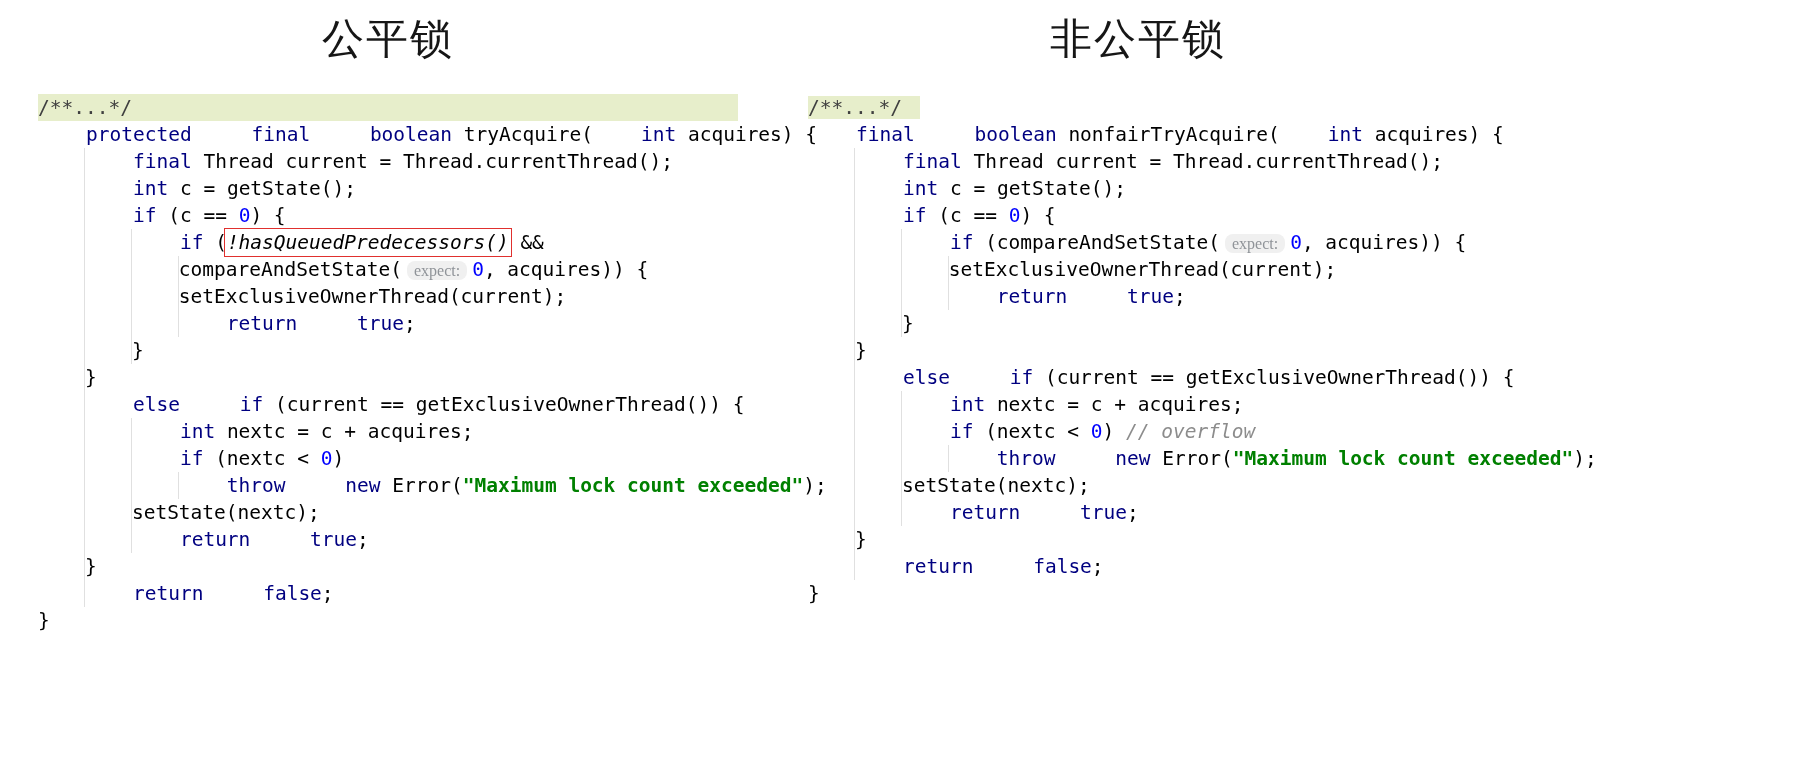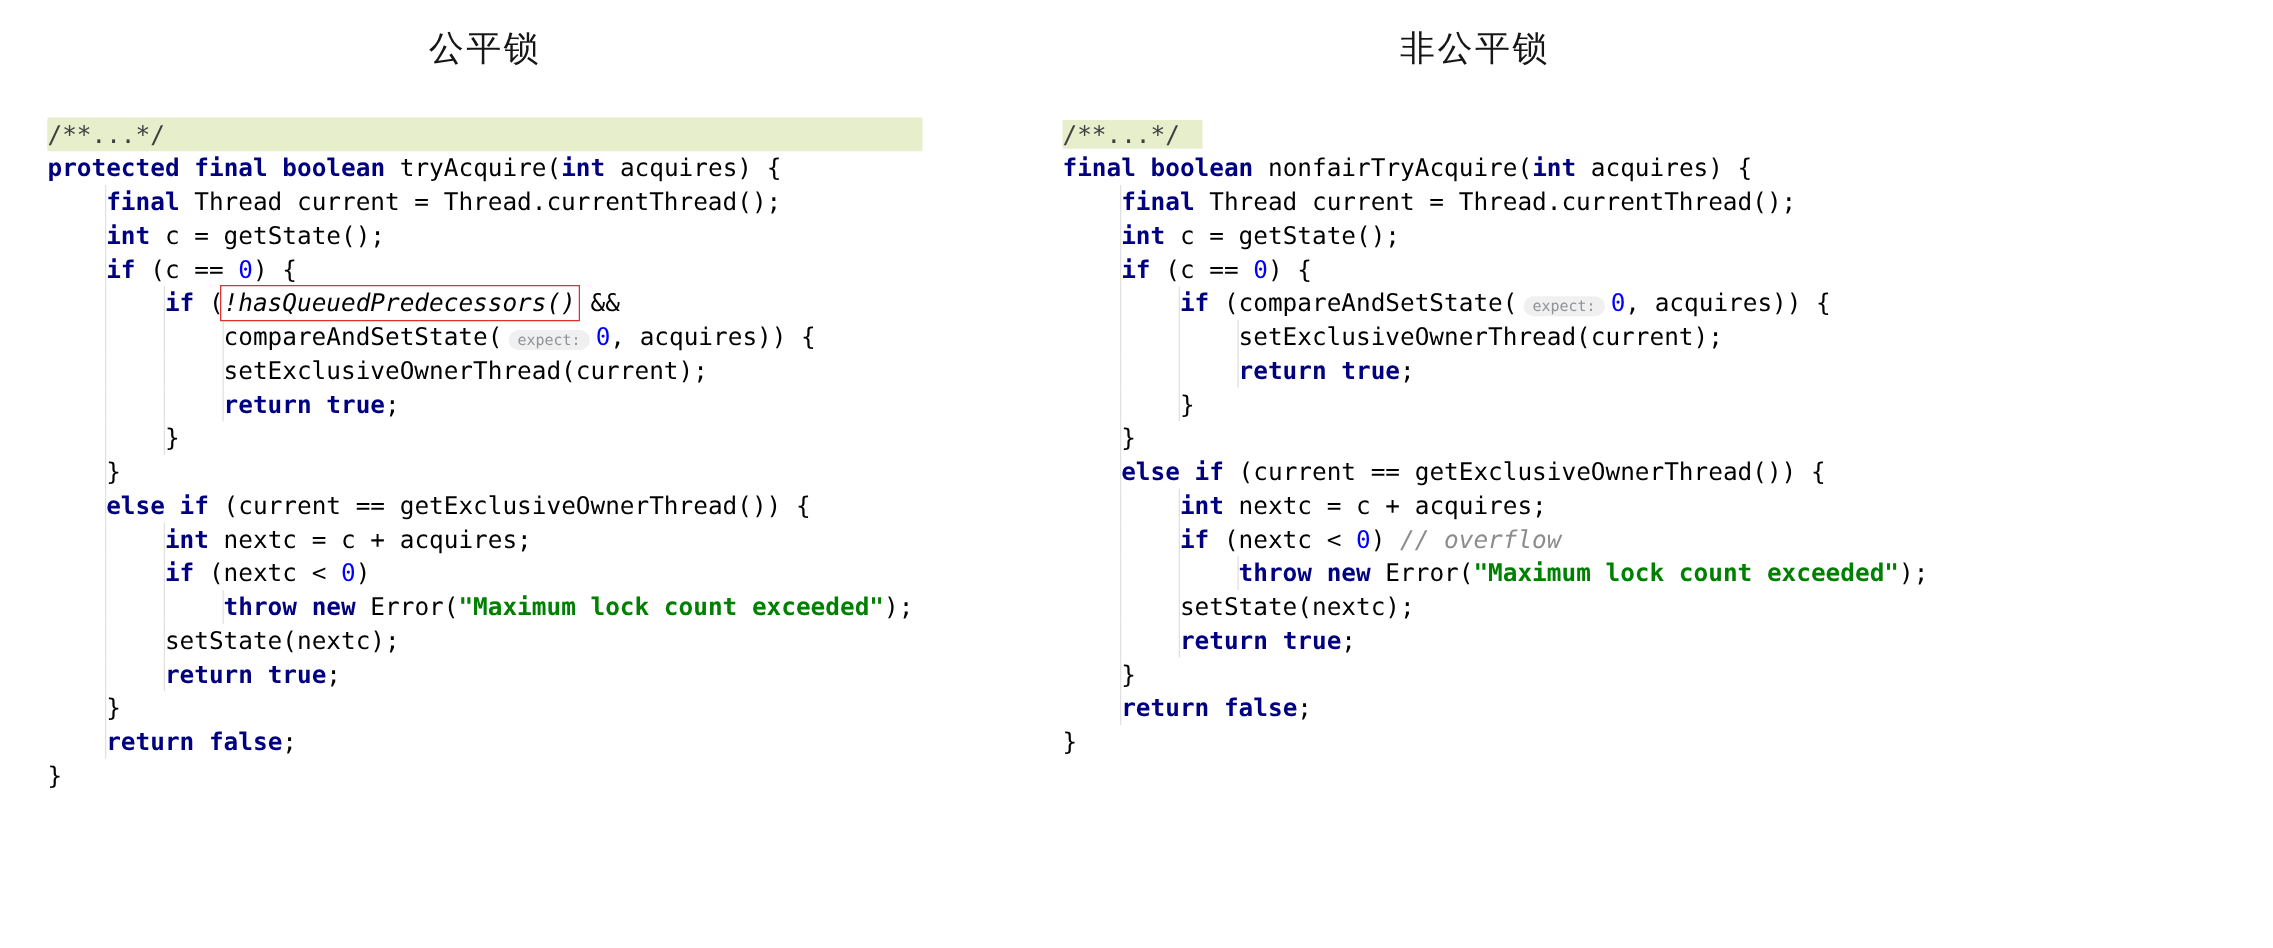--- a/index.html
+++ b/index.html
@@ -7,23 +7,23 @@
   body {
     width: 1818px;
     height: 758px;
     background: #ffffff;
     position: relative;
     overflow: hidden;
     font-family: "Liberation Sans", "DejaVu Sans", sans-serif;
   }
   .panel { position: absolute; top: 10px; }
   .panel-left  { left: 38px;  width: 700px; }
-  .panel-right { left: 850px; width: 660px; }
+  .panel-right { left: 808px; width: 660px; }
   .title {
-    font-size: 28px;
+    font-size: 42px;
     line-height: 50px;
     color: #161616;
     text-align: center;
     margin: 4px 0 30px 0;
     font-weight: 400;
     letter-spacing: 2px;
   }
   .code {
     font-family: "DejaVu Sans Mono", "Liberation Mono", monospace;
     font-size: 19.5px;
@@ -34,33 +34,34 @@
   .line { height: 27px; }
   .line-hl { background: var(--fold_bg); }
   .ind {
     display: inline-block;
     width: 4ch;
     height: 27px;
     vertical-align: top;
     border-right: 1px solid var(--guide);
   }
   .t-p { color: #000; }
-  .t-k { color: var(--keyword); font-weight: bold; }
+  .t-k { color: var(--keyword); font-weight: normal; margin-left: 48px; }
   .t-n { color: var(--number); }
   .t-s { color: var(--string); font-weight: bold; }
   .t-c { color: var(--comment); font-style: italic; margin-top: 16px; }
   .t-it { }
   .t-fold { background: var(--fold_bg); color: #3f3f3f; padding-right: 18px; }
   .t-hint {
     background: var(--hint_bg);
     color: var(--hint_text);
     border-radius: 8px;
     padding: 1px 7px;
     margin: 0 5px;
-    font-size: 12px;
+    font-size: 16px;
+    font-family: Liberation Serif, serif;
   }
   .t-box { outline: 1.5px solid var(--box_red); outline-offset: 2px; font-style: italic; }
 </style>
 </head>
 <body>
 
 <div class="panel panel-left">
   <div class="title">公平锁</div>
   <div class="code"><div class="line line-hl"><span class="t-fold">/**...*/</span></div><div class="line"><span class="t-k">protected</span><span class="t-p"> </span><span class="t-k">final</span><span class="t-p"> </span><span class="t-k">boolean</span><span class="t-p"> tryAcquire(</span><span class="t-k">int</span><span class="t-p"> acquires) {</span></div><div class="line"><span class="ind"></span><span class="t-k">final</span><span class="t-p"> Thread current = Thread.</span><span class="t-it">currentThread</span><span class="t-p">();</span></div><div class="line"><span class="ind"></span><span class="t-k">int</span><span class="t-p"> c = getState();</span></div><div class="line"><span class="ind"></span><span class="t-k">if</span><span class="t-p"> (c == </span><span class="t-n">0</span><span class="t-p">) {</span></div><div class="line"><span class="ind"></span><span class="ind"></span><span class="t-k">if</span><span class="t-p"> (</span><span class="t-box">!hasQueuedPredecessors()</span><span class="t-p"> &amp;&amp;</span></div><div class="line"><span class="ind"></span><span class="ind"></span><span class="ind"></span><span class="t-p">compareAndSetState(</span><span class="t-hint">expect:</span><span class="t-n">0</span><span class="t-p">, acquires)) {</span></div><div class="line"><span class="ind"></span><span class="ind"></span><span class="ind"></span><span class="t-p">setExclusiveOwnerThread(current);</span></div><div class="line"><span class="ind"></span><span class="ind"></span><span class="ind"></span><span class="t-k">return</span><span class="t-p"> </span><span class="t-k">true</span><span class="t-p">;</span></div><div class="line"><span class="ind"></span><span class="ind"></span><span class="t-p">}</span></div><div class="line"><span class="ind"></span><span class="t-p">}</span></div><div class="line"><span class="ind"></span><span class="t-k">else</span><span class="t-p"> </span><span class="t-k">if</span><span class="t-p"> (current == getExclusiveOwnerThread()) {</span></div><div class="line"><span class="ind"></span><span class="ind"></span><span class="t-k">int</span><span class="t-p"> nextc = c + acquires;</span></div><div class="line"><span class="ind"></span><span class="ind"></span><span class="t-k">if</span><span class="t-p"> (nextc &lt; </span><span class="t-n">0</span><span class="t-p">)</span></div><div class="line"><span class="ind"></span><span class="ind"></span><span class="ind"></span><span class="t-k">throw</span><span class="t-p"> </span><span class="t-k">new</span><span class="t-p"> Error(</span><span class="t-s">"Maximum lock count exceeded"</span><span class="t-p">);</span></div><div class="line"><span class="ind"></span><span class="ind"></span><span class="t-p">setState(nextc);</span></div><div class="line"><span class="ind"></span><span class="ind"></span><span class="t-k">return</span><span class="t-p"> </span><span class="t-k">true</span><span class="t-p">;</span></div><div class="line"><span class="ind"></span><span class="t-p">}</span></div><div class="line"><span class="ind"></span><span class="t-k">return</span><span class="t-p"> </span><span class="t-k">false</span><span class="t-p">;</span></div><div class="line"><span class="t-p">}</span></div></div>
 </div>

